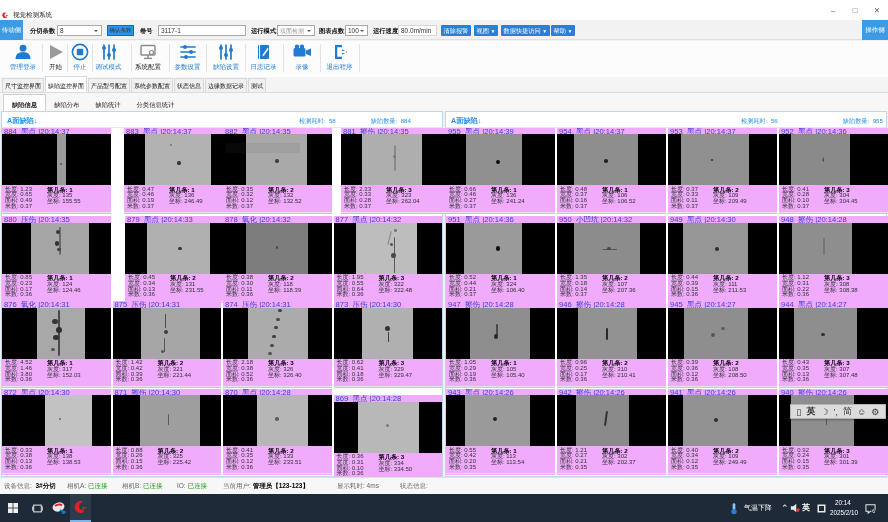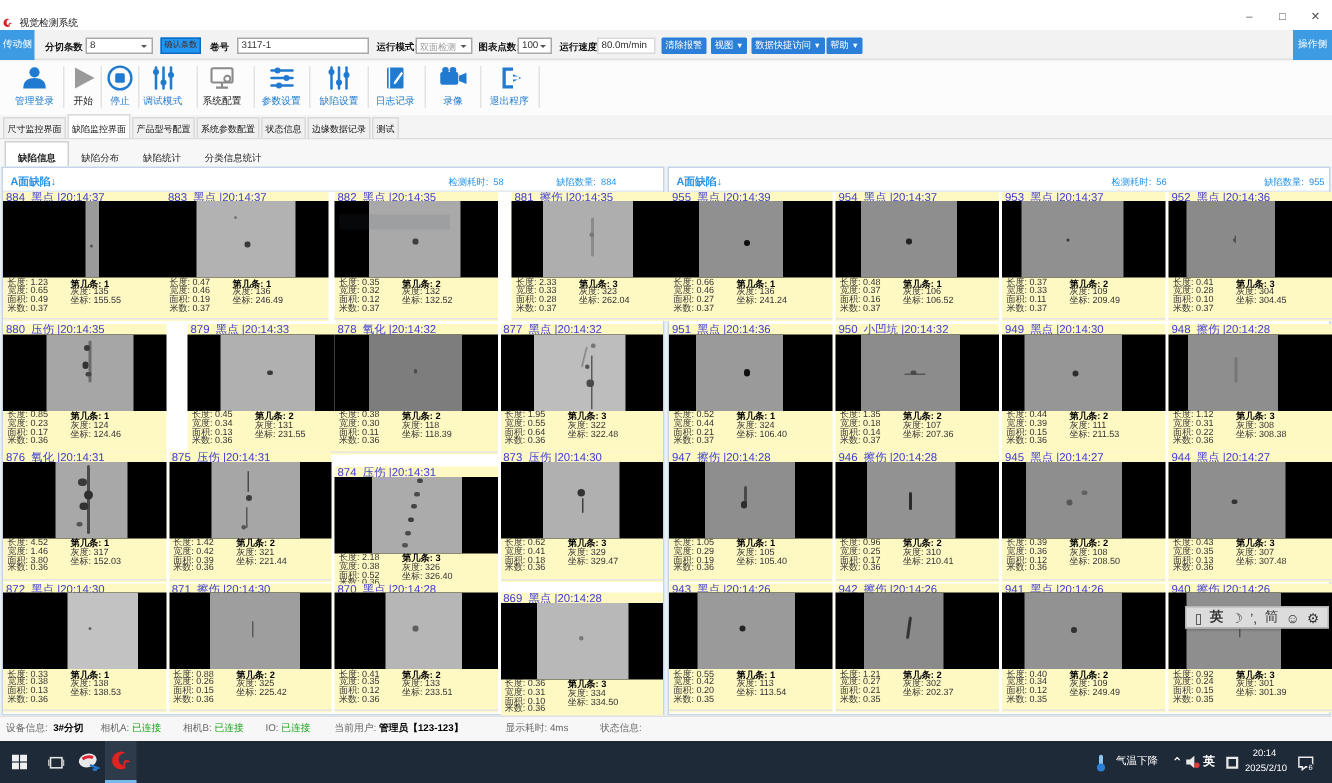--- a/index.html
+++ b/index.html
@@ -38,21 +38,21 @@
 
 #pwrap { position:absolute; left:0; top:111px; width:888px; height:366px; background:#eef1f4; }
 .panel { position:absolute; top:0; height:366px; background:#fff; border:1px solid #c3d6e8; }
 #pa { left:1px; width:442px; }
 #pb { left:445px; width:442px; }
 .phead { position:absolute; left:0; top:0; width:100%; height:16px; background:#fff; border-bottom:1px solid #e4e9ee; }
 .phead .nm { position:absolute; left:5px; top:4px; font-size:7.2px; font-weight:bold; color:#2492e8; }
 .phead .t1 { position:absolute; font-size:6.2px; color:#2492e8; top:5px; }
 .phead .t2 { position:absolute; font-size:6.2px; color:#2492e8; top:5px; }
 
-.cell { position:absolute; width:108.5px; height:86.5px; background:#fef9c3; }
+.cell { position:absolute; width:108.5px; height:86.5px; background:#f0abfc; }
 .ch { height:6.5px; font-size:7.6px; color:#3c3cd8; white-space:nowrap; padding-left:2px; line-height:7.5px; overflow:hidden; }
 .im { position:relative; width:100%; height:51.0px; background:#000; overflow:hidden; }
 .gb { position:absolute; top:0; height:100%; }
 .df { position:absolute; display:block; filter:blur(0.45px); }
 .in { position:relative; width:100%; height:28.0px; border-bottom:1px solid #e4e4e4; }
 .ic1 { position:absolute; left:3px; top:1.5px; font-size:6px; line-height:5.8px; color:#333; white-space:nowrap; }
 .ic2 { position:absolute; left:45px; top:1.5px; font-size:6px; line-height:5.8px; color:#333; white-space:nowrap; }
 .ic2 b { font-size:6.2px; color:#000; }
 
 #ime { position:absolute; left:790px; top:404px; width:96px; height:15px; background:#dcdcdc; border:1px solid #b4b4b4; box-shadow:0 1px 2px rgba(0,0,0,0.3); font-size:9px; color:#333; display:flex; align-items:center; justify-content:space-around; padding:0 3px; z-index:5; }
@@ -239,21 +239,21 @@
     <div class="ch">884&nbsp;&nbsp;黑点&nbsp;|20:14:37</div>
     <div class="im">
       <div class="gb" style="left:55px;width:9px;background:#9a9a9a"></div>
       <i class="df" style="left:57.8px;top:28.8px;width:2.4px;height:2.4px;border-radius:50%;background:#555;opacity:1.0"></i>
     </div>
     <div class="in">
       <div class="ic1">长度: 1.23<br>宽度: 0.65<br>面积: 0.49<br>米数: 0.37</div>
       <div class="ic2"><b>第几条: 1</b><br>灰度: 135<br>坐标: 155.55</div>
     </div>
   </div>
-<div class="cell" style="left:110px;top:127.5px">
+<div class="cell" style="left:124px;top:127.5px">
     <div class="ch">883&nbsp;&nbsp;黑点&nbsp;|20:14:37</div>
     <div class="im">
       <div class="gb" style="left:21px;width:66px;background:#b2b2b2"></div>
       <i class="df" style="left:53.4px;top:27.4px;width:3.2px;height:3.2px;border-radius:50%;background:#3a3a3a;opacity:1.0"></i>
       <i class="df" style="left:46.0px;top:10.0px;width:2.0px;height:2.0px;border-radius:50%;background:#777;opacity:1.0"></i>
     </div>
     <div class="in">
       <div class="ic1">长度: 0.47<br>宽度: 0.46<br>面积: 0.19<br>米数: 0.37</div>
       <div class="ic2"><b>第几条: 1</b><br>灰度: 136<br>坐标: 246.49</div>
     </div>
@@ -355,21 +355,21 @@
       <i class="df" style="left:52.0px;top:6.0px;width:1.6px;height:14.0px;border-radius:1px;background:#4a4a4a;opacity:1.0;"></i>
       <i class="df" style="left:51.0px;top:22.0px;width:4.0px;height:4.0px;border-radius:50%;background:#3d3d3d;opacity:1.0"></i>
       <i class="df" style="left:51.0px;top:30.0px;width:1.5px;height:14.0px;border-radius:1px;background:#555;opacity:1.0;"></i>
       <i class="df" style="left:48.4px;top:42.4px;width:3.2px;height:3.2px;border-radius:50%;background:#555;opacity:1.0"></i>
     </div>
     <div class="in">
       <div class="ic1">长度: 1.42<br>宽度: 0.42<br>面积: 0.39<br>米数: 0.36</div>
       <div class="ic2"><b>第几条: 2</b><br>灰度: 321<br>坐标: 221.44</div>
     </div>
   </div>
-<div class="cell" style="left:223.0px;top:311px">
+<div class="cell" style="left:223.0px;top:301.0px">
     <div class="ch">874&nbsp;&nbsp;压伤&nbsp;|20:14:31</div>
     <div class="im">
       <div class="gb" style="left:25px;width:60px;background:#ababab"></div>
       <i class="df" style="left:55.4px;top:1.4px;width:3.2px;height:3.2px;border-radius:50%;background:#444;opacity:1.0"></i>
       <i class="df" style="left:53.4px;top:10.4px;width:3.2px;height:3.2px;border-radius:50%;background:#4a4a4a;opacity:1.0"></i>
       <i class="df" style="left:51.2px;top:18.2px;width:3.6px;height:3.6px;border-radius:50%;background:#444;opacity:1.0"></i>
       <i class="df" style="left:49.2px;top:27.2px;width:3.6px;height:3.6px;border-radius:50%;background:#3d3d3d;opacity:1.0"></i>
       <i class="df" style="left:47.4px;top:36.4px;width:3.2px;height:3.2px;border-radius:50%;background:#4a4a4a;opacity:1.0"></i>
       <i class="df" style="left:45.4px;top:44.4px;width:3.2px;height:3.2px;border-radius:50%;background:#555;opacity:1.0"></i>
     </div>

